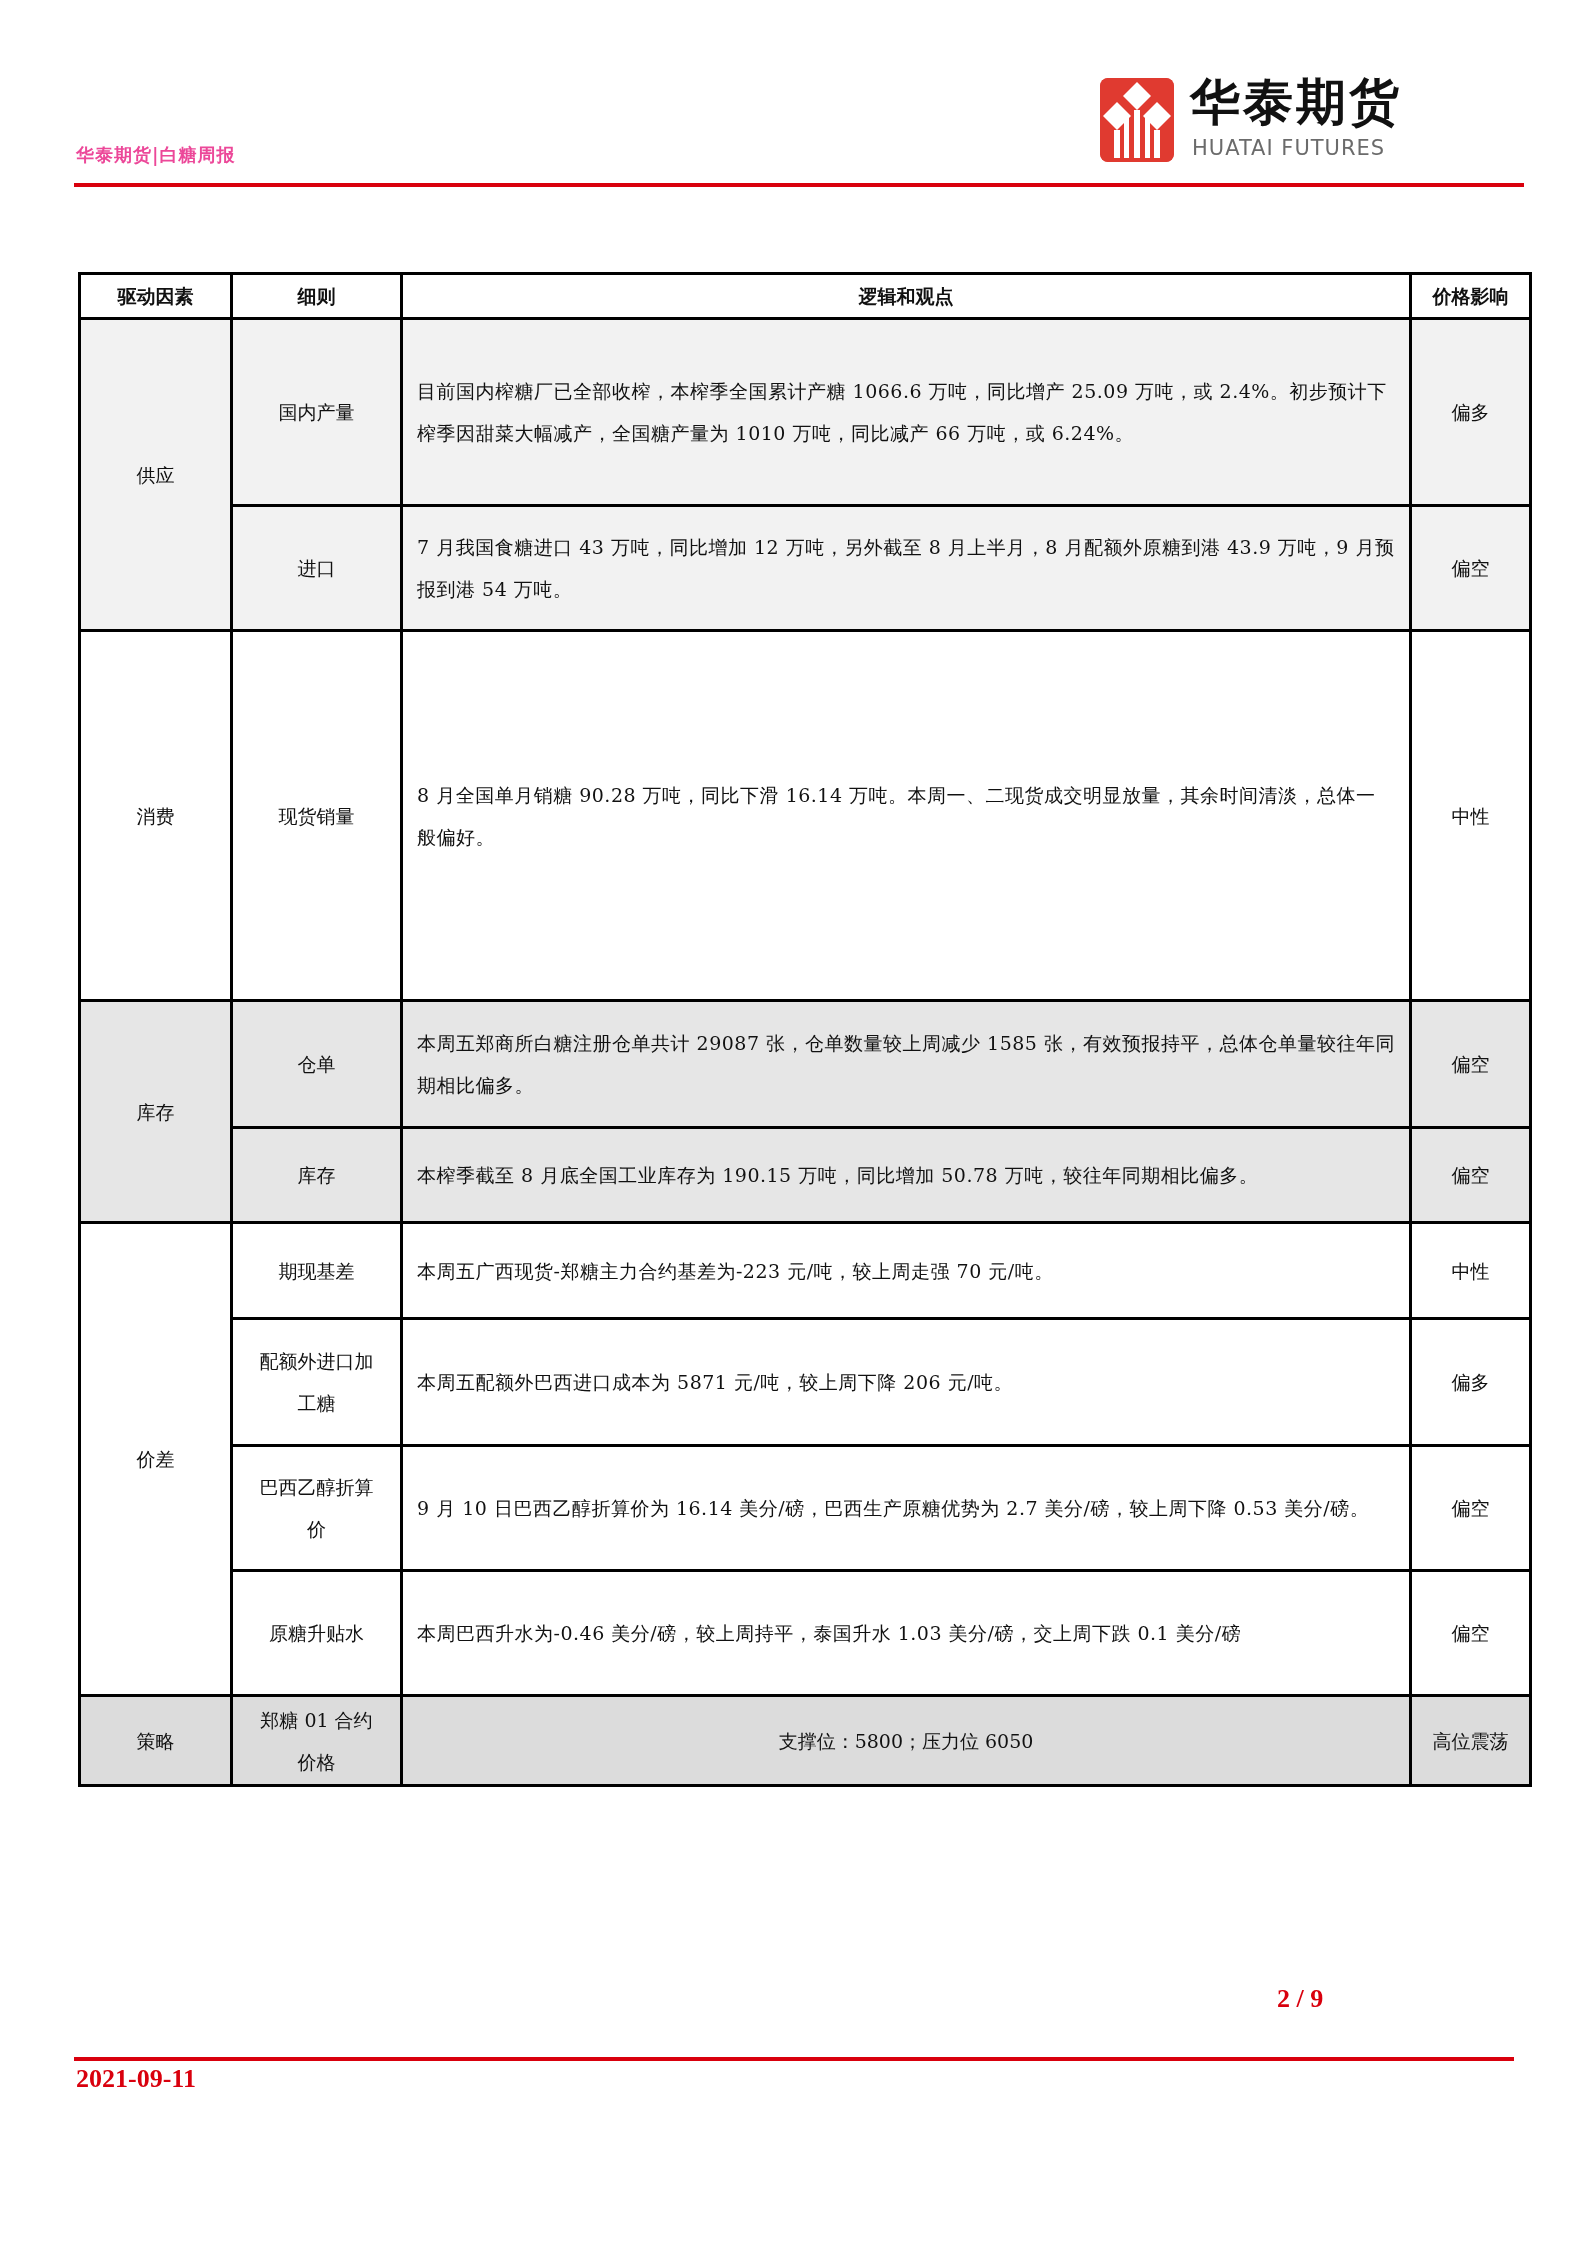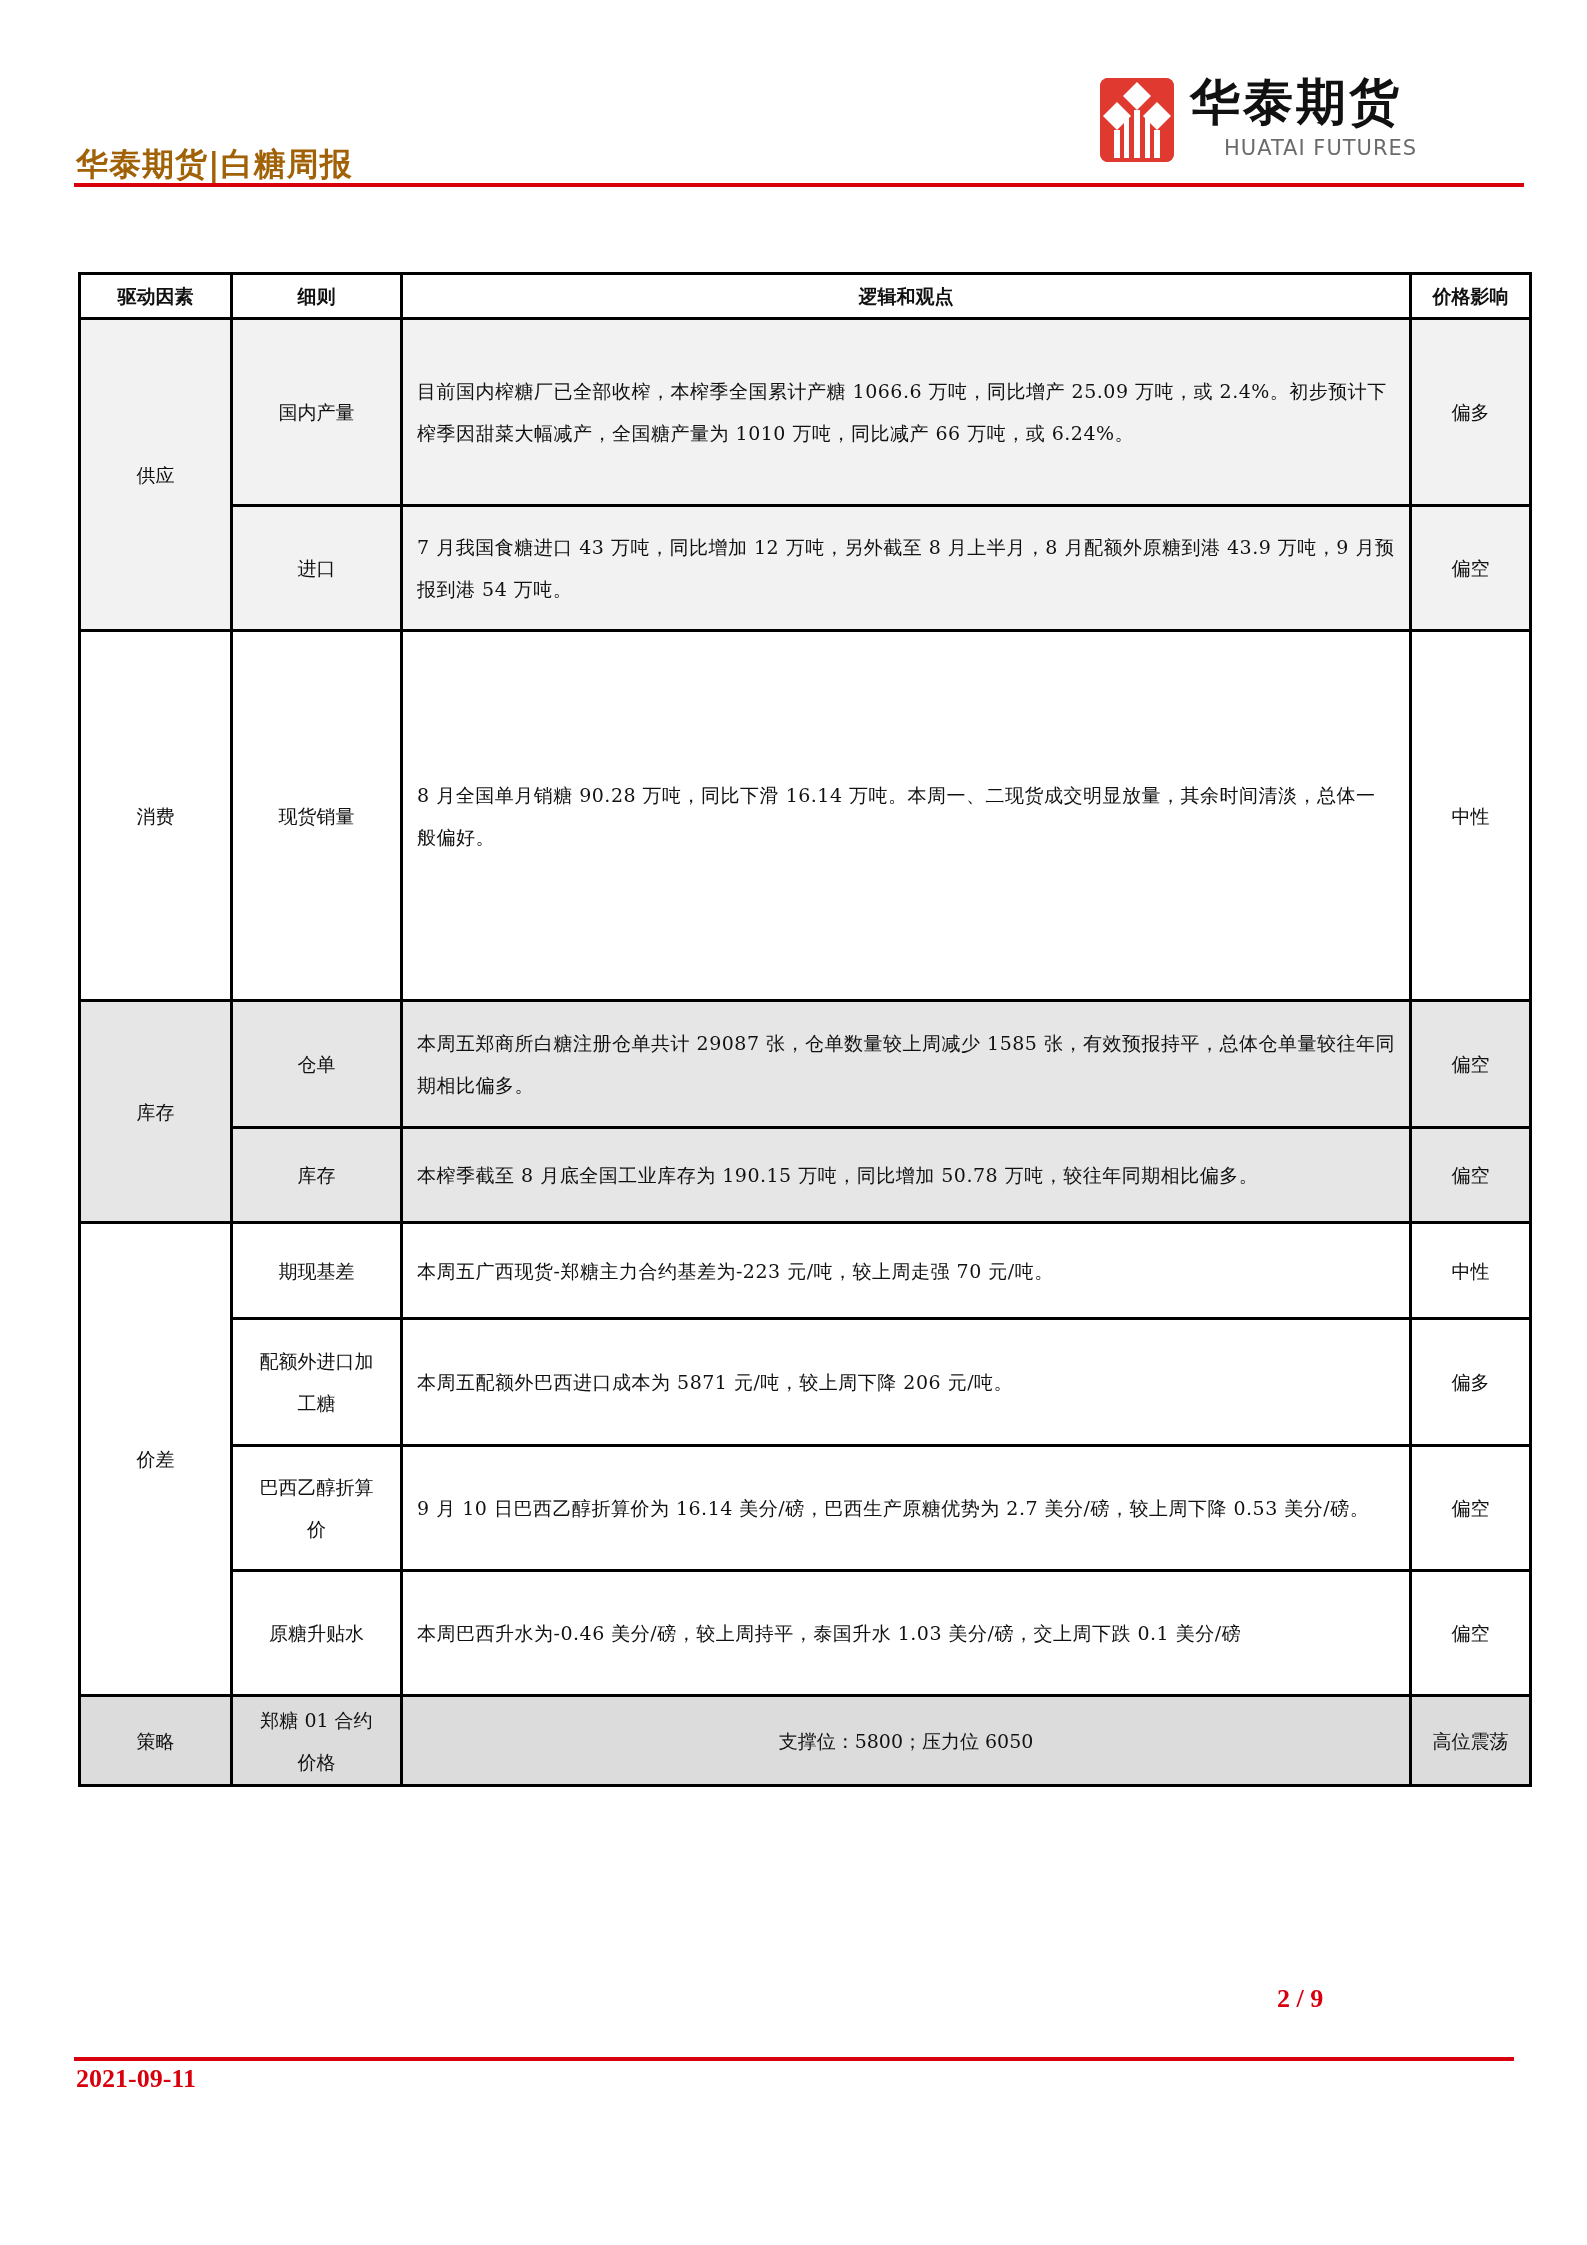--- a/index.html
+++ b/index.html
@@ -1,22 +1,22 @@
 <!DOCTYPE html>
 <html><head>
 <meta charset="utf-8">
 <style>
   html, body { margin: 0; padding: 0; background: #ffffff; }
   body { width: 1587px; height: 2245px; position: relative; overflow: hidden;
          font-family: "DejaVu Serif", "Liberation Serif", serif; color: #111; }
   .logo { position: absolute; left: 1100px; top: 78px; width: 320px; height: 84px; }
   .logo-mark { position: absolute; left: 0; top: 0; width: 74px; height: 84px; background: #e03a30; border-radius: 8px; overflow: hidden; }
   .logo-cn { position: absolute; left: 90px; top: 0; font-family: Liberation Mono, monospace; font-weight: bold; font-size: 50px; letter-spacing: 3px; line-height: 56px; color: #111; }
-  .logo-en { position: absolute; left: 92px; top: 58px; font-family: "DejaVu Sans", sans-serif; font-size: 21px; letter-spacing: 1px; color: #6b6b6b; line-height: 24px; margin-left: 32px; }
-  .doc-title { position: absolute; left: 76px; top: 143px; font-size: 32px; color: #a16207; font-weight: bold; letter-spacing: 1px; }
+  .logo-en { position: absolute; left: 92px; top: 58px; font-family: "DejaVu Sans", sans-serif; font-size: 21px; letter-spacing: 1px; color: #6b6b6b; line-height: 24px; }
+  .doc-title { position: absolute; left: 76px; top: 143px; font-size: 18px; color: #ec4899; font-weight: bold; letter-spacing: 1px; }
   .top-rule { position: absolute; left: 74px; top: 183px; width: 1450px; height: 4px; background: #d9000d; }
   .bot-rule { position: absolute; left: 74px; top: 2057px; width: 1440px; height: 4px; background: #d9000d; }
   .foot-date { position: absolute; left: 76px; top: 2064px; font-family: "Liberation Serif", serif; font-weight: bold; font-size: 26px; color: #d9000d; }
   .foot-page { position: absolute; left: 1277px; top: 1984px; font-family: "Liberation Serif", serif; font-weight: bold; font-size: 26px; color: #d9000d; }
 
   table.main { position: absolute; left: 78px; top: 272px; width: 1451px; border-collapse: collapse; table-layout: fixed; }
   table.main td, table.main th { border: 3px solid #000; padding: 0 14px; font-size: 19px; line-height: 42px; font-weight: normal; }
   table.main th { height: 40px; font-weight: bold; text-align: center; font-size: 19px; }
   .c { text-align: center; }
   .l { text-align: left; letter-spacing: 0.5px; }

